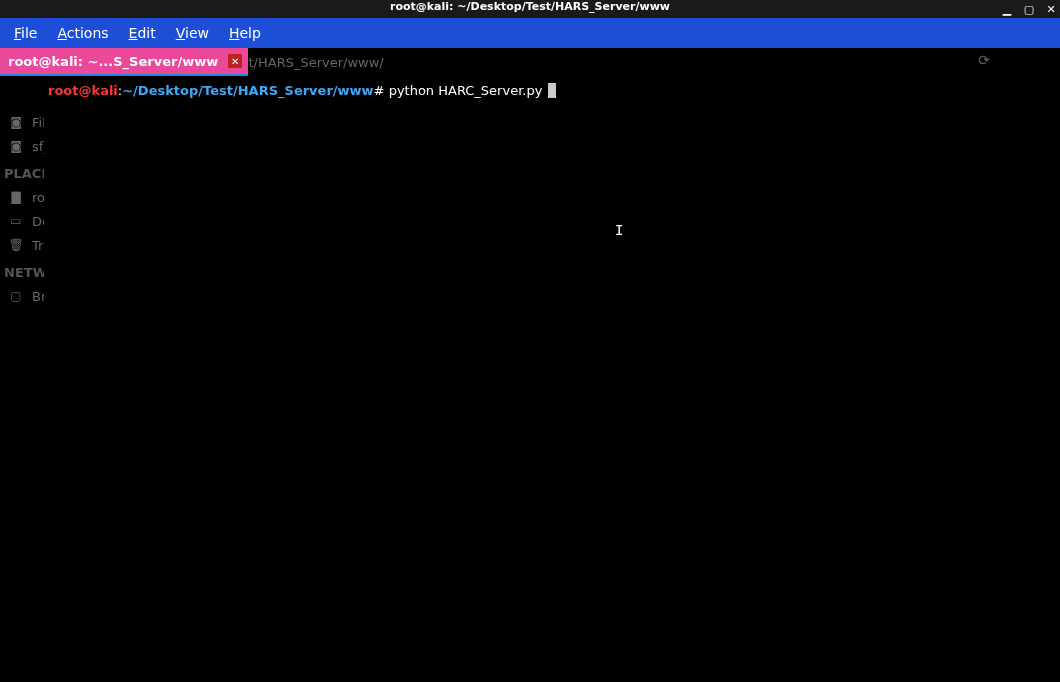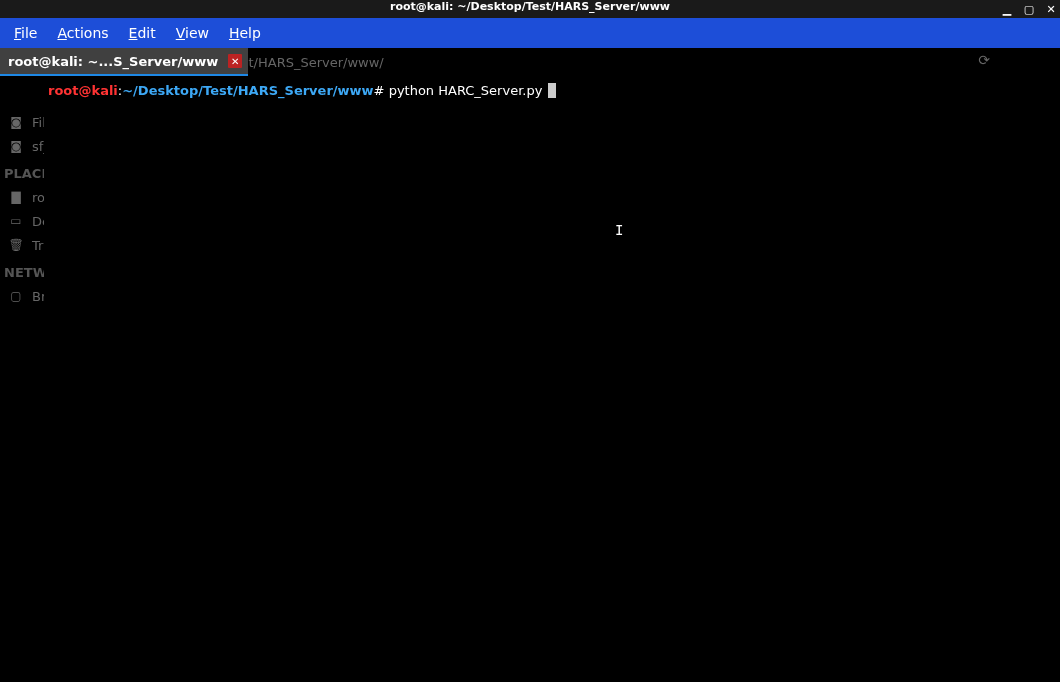--- a/index.html
+++ b/index.html
@@ -60,21 +60,21 @@
     }
     .menu-item .accel {
       text-decoration: underline;
     }
     .tabbar {
       height: 28px;
       display: flex;
       align-items: stretch;
     }
     .tab {
-      background: #404040;
+      background: #ec4899;
       border-bottom: 2px solid #1e88e5;
       color: #fff;
       font-size: 13px;
       font-weight: bold;
       padding: 4px 6px 4px 8px;
       display: flex;
       align-items: center;
       gap: 10px;
     }
     .tab-close {

